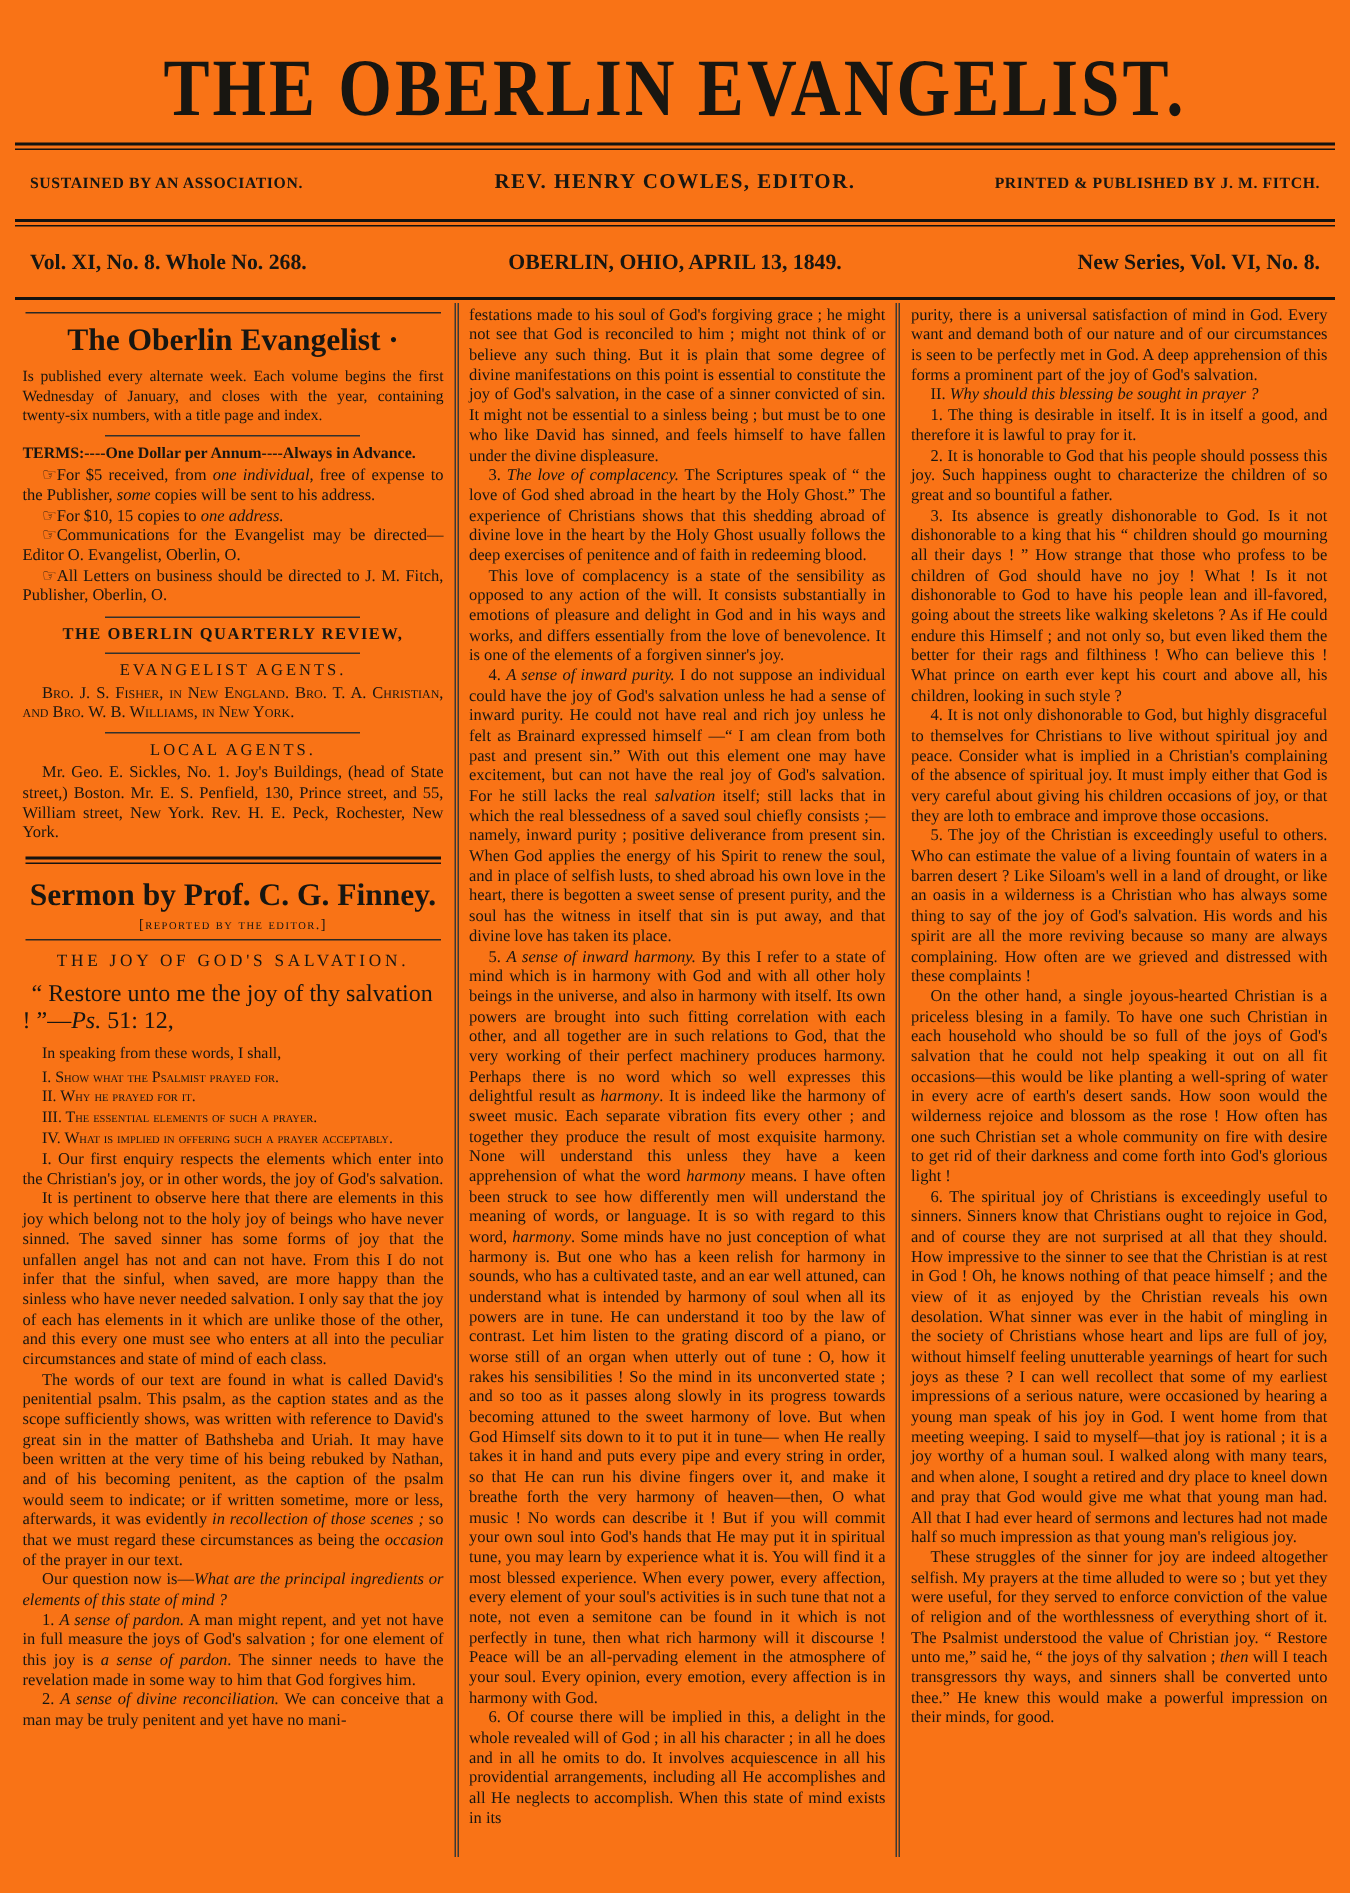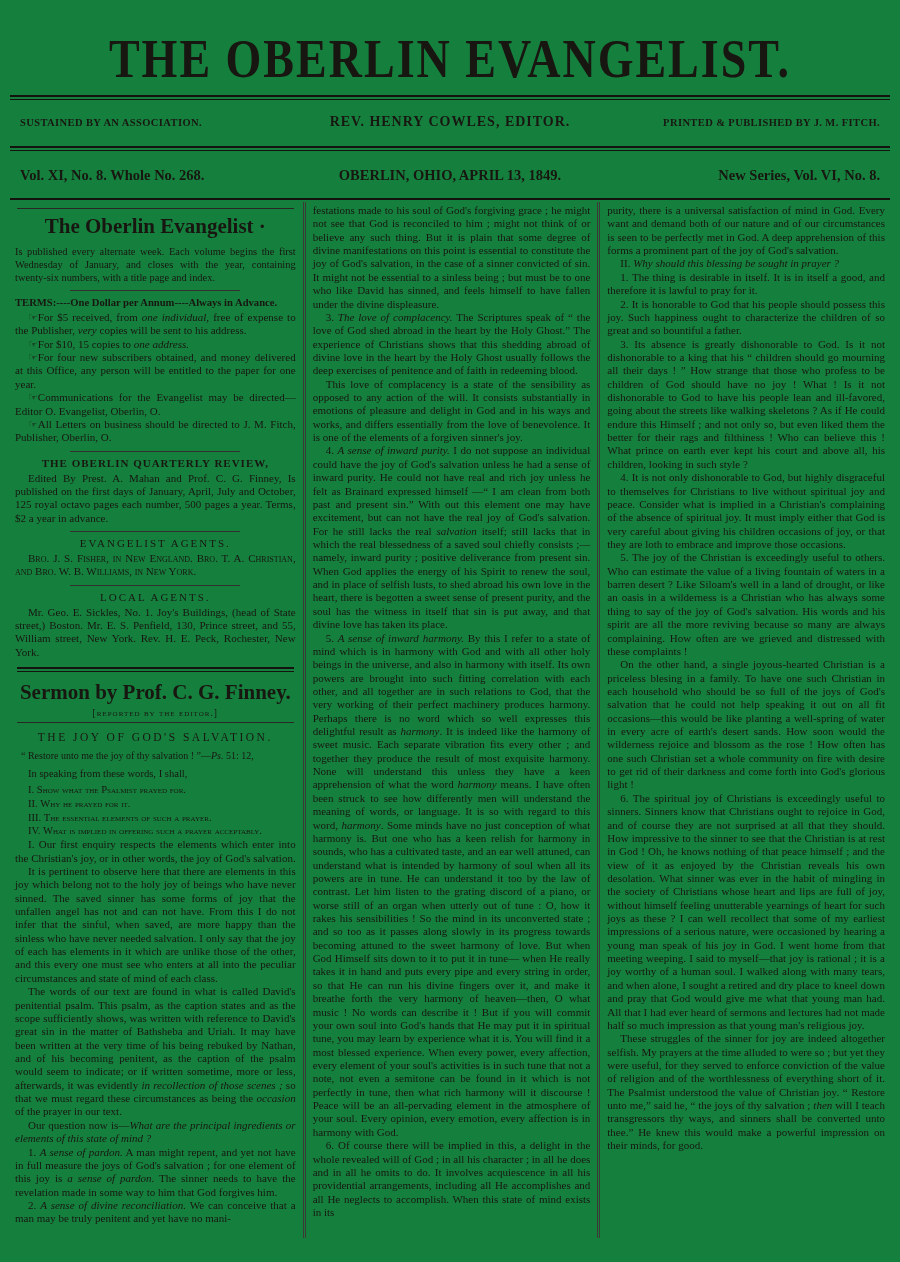--- a/index.html
+++ b/index.html
@@ -1,16 +1,16 @@
 <!DOCTYPE html>
 <html><head>
 <meta charset="utf-8">
 <style>
   html,body{margin:0;padding:0;background:#dedcd6;}
-  .page{position:relative;width:900px;height:1262px;margin:0 auto;background:#15803d;
+  .page{position:relative;width:900px;height:1262px;margin:0 auto;background:#f97316;
         color:#181611;font-family:"Liberation Serif","DejaVu Serif",serif;
         box-sizing:border-box;padding:6px 8px 0;overflow:hidden;}
   
   .masthead{margin:26px 0 10px;text-align:center;font-size:46px;font-weight:bold;
             letter-spacing:2px;transform:scale(1,1.18);transform-origin:center;}
   .r-thickthin{height:2px;border-top:2px solid #151310;border-bottom:1px solid #151310;margin:6px 2px;}
   .r-thin{height:1px;border-top:1px solid #2a2824;margin:4px 2px;}
   .r-heavy{height:0;border-top:2px solid #151310;margin:6px 2px 0;}
   
   .pubrow,.issuerow{display:flex;align-items:baseline;padding:0 12px;}
@@ -31,21 +31,21 @@
   .paper-head{font-size:21px;font-weight:bold;text-align:center;margin:4px 0 6px;}
   .intro{font-size:10.4px;line-height:1.25;text-align:justify;}
   .terms-head{font-size:10.6px;font-weight:bold;white-space:nowrap;overflow:hidden;margin:6px 0 3px;}
   .shortrule{width:170px;border-top:1px solid #33312c;margin:6px auto 5px;height:0;}
   .sec-head{text-align:center;font-size:11px;letter-spacing:2px;margin:3px 0 3px;font-weight:normal;}
   .sec-head.bold{font-weight:bold;letter-spacing:1px;}
   .smallcaps{font-variant:small-caps;}
   .sermon-title{font-size:21px;font-weight:bold;text-align:center;margin:8px 0 3px;}
   .reported{text-align:center;font-size:9.5px;letter-spacing:1px;font-variant:small-caps;margin:0 0 4px;}
   .subject{text-align:center;font-size:11.5px;font-weight:normal;letter-spacing:2.5px;margin:7px 0 7px;}
-  .verse{font-size:10px;margin:0 0 7px;text-indent:6px;}
+  .verse{font-size:16px;margin:0 0 7px;text-indent:6px;}
   .introline{font-size:10.6px;margin:0 0 4px;text-indent:13px;}
   .outline p{font-size:10.6px;line-height:1.3;text-indent:13px;font-variant:small-caps;text-align:justify;}
   h1,h2,h3,h4{margin:0;}
 </style>
 </head>
 <body>
 
 <div class="page">
 
   <h1 class="masthead">THE OBERLIN EVANGELIST.</h1>
@@ -67,30 +67,28 @@
 
   <div class="columns">
 
     <div class="col">
       <div class="r-thin"></div>
       <h2 class="paper-head">The Oberlin Evangelist ·</h2>
       <p class="intro">Is published every alternate week.   Each volume begins the first Wednesday of January, and closes with the year, containing twenty-six numbers,  with a title page  and index.</p>
       <div class="shortrule"></div>
       <p class="terms-head">TERMS:----One Dollar per Annum----Always in Advance.</p>
       <div>
-          <p class="para">☞For $5 received, from <em>one individual,</em> free of expense to the Publisher, <em>very</em> copies will be sent to his address.</p>
+          <p class="para">☞For $5 received, from <em>one individual,</em> free of expense to the Publisher, <em>some</em> copies will be sent to his address.</p>
           <p class="para">☞For $10, 15 copies to <em>one address.</em></p>
-          <p class="para">☞For four new subscribers obtained, and money delivered at this Office, any person will be entitled to the paper for one year.</p>
           <p class="para">☞Communications for the Evangelist may be directed—Editor O. Evangelist, Oberlin, O.</p>
           <p class="para">☞All Letters on business should be directed to J. M. Fitch, Publisher, Oberlin, O.</p>
         </div>
       <div class="shortrule"></div>
       <h3 class="sec-head bold">THE OBERLIN QUARTERLY REVIEW,</h3>
       <div></div>
-      <p class="para smallcaps-first" style="text-indent:13px;">Edited By Prest. A. Mahan and Prof. C. G. Finney, Is published on the first days of January, April, July and October, 125 royal octavo pages each number, 500 pages a year.   Terms, $2 a year in advance.</p>
       <div class="shortrule"></div>
       <h3 class="sec-head">EVANGELIST AGENTS.</h3>
       <p class="para smallcaps">Bro. J. S. Fisher, in New England.   Bro. T. A. Christian, and Bro. W. B. Williams, in New York.</p>
       <div class="shortrule"></div>
       <h3 class="sec-head">LOCAL AGENTS.</h3>
       <p class="para">Mr. Geo. E. Sickles, No. 1. Joy's Buildings, (head of State street,) Boston.   Mr. E. S. Penfield, 130, Prince street, and 55, William street, New York.   Rev. H. E. Peck, Rochester, New York.</p>
       <div class="r-thickthin" style="margin-top:8px;"></div>
       <h2 class="sermon-title">Sermon by Prof. C. G. Finney.</h2>
       <p class="reported">[reported by the editor.]</p>
       <div class="r-thin"></div>

